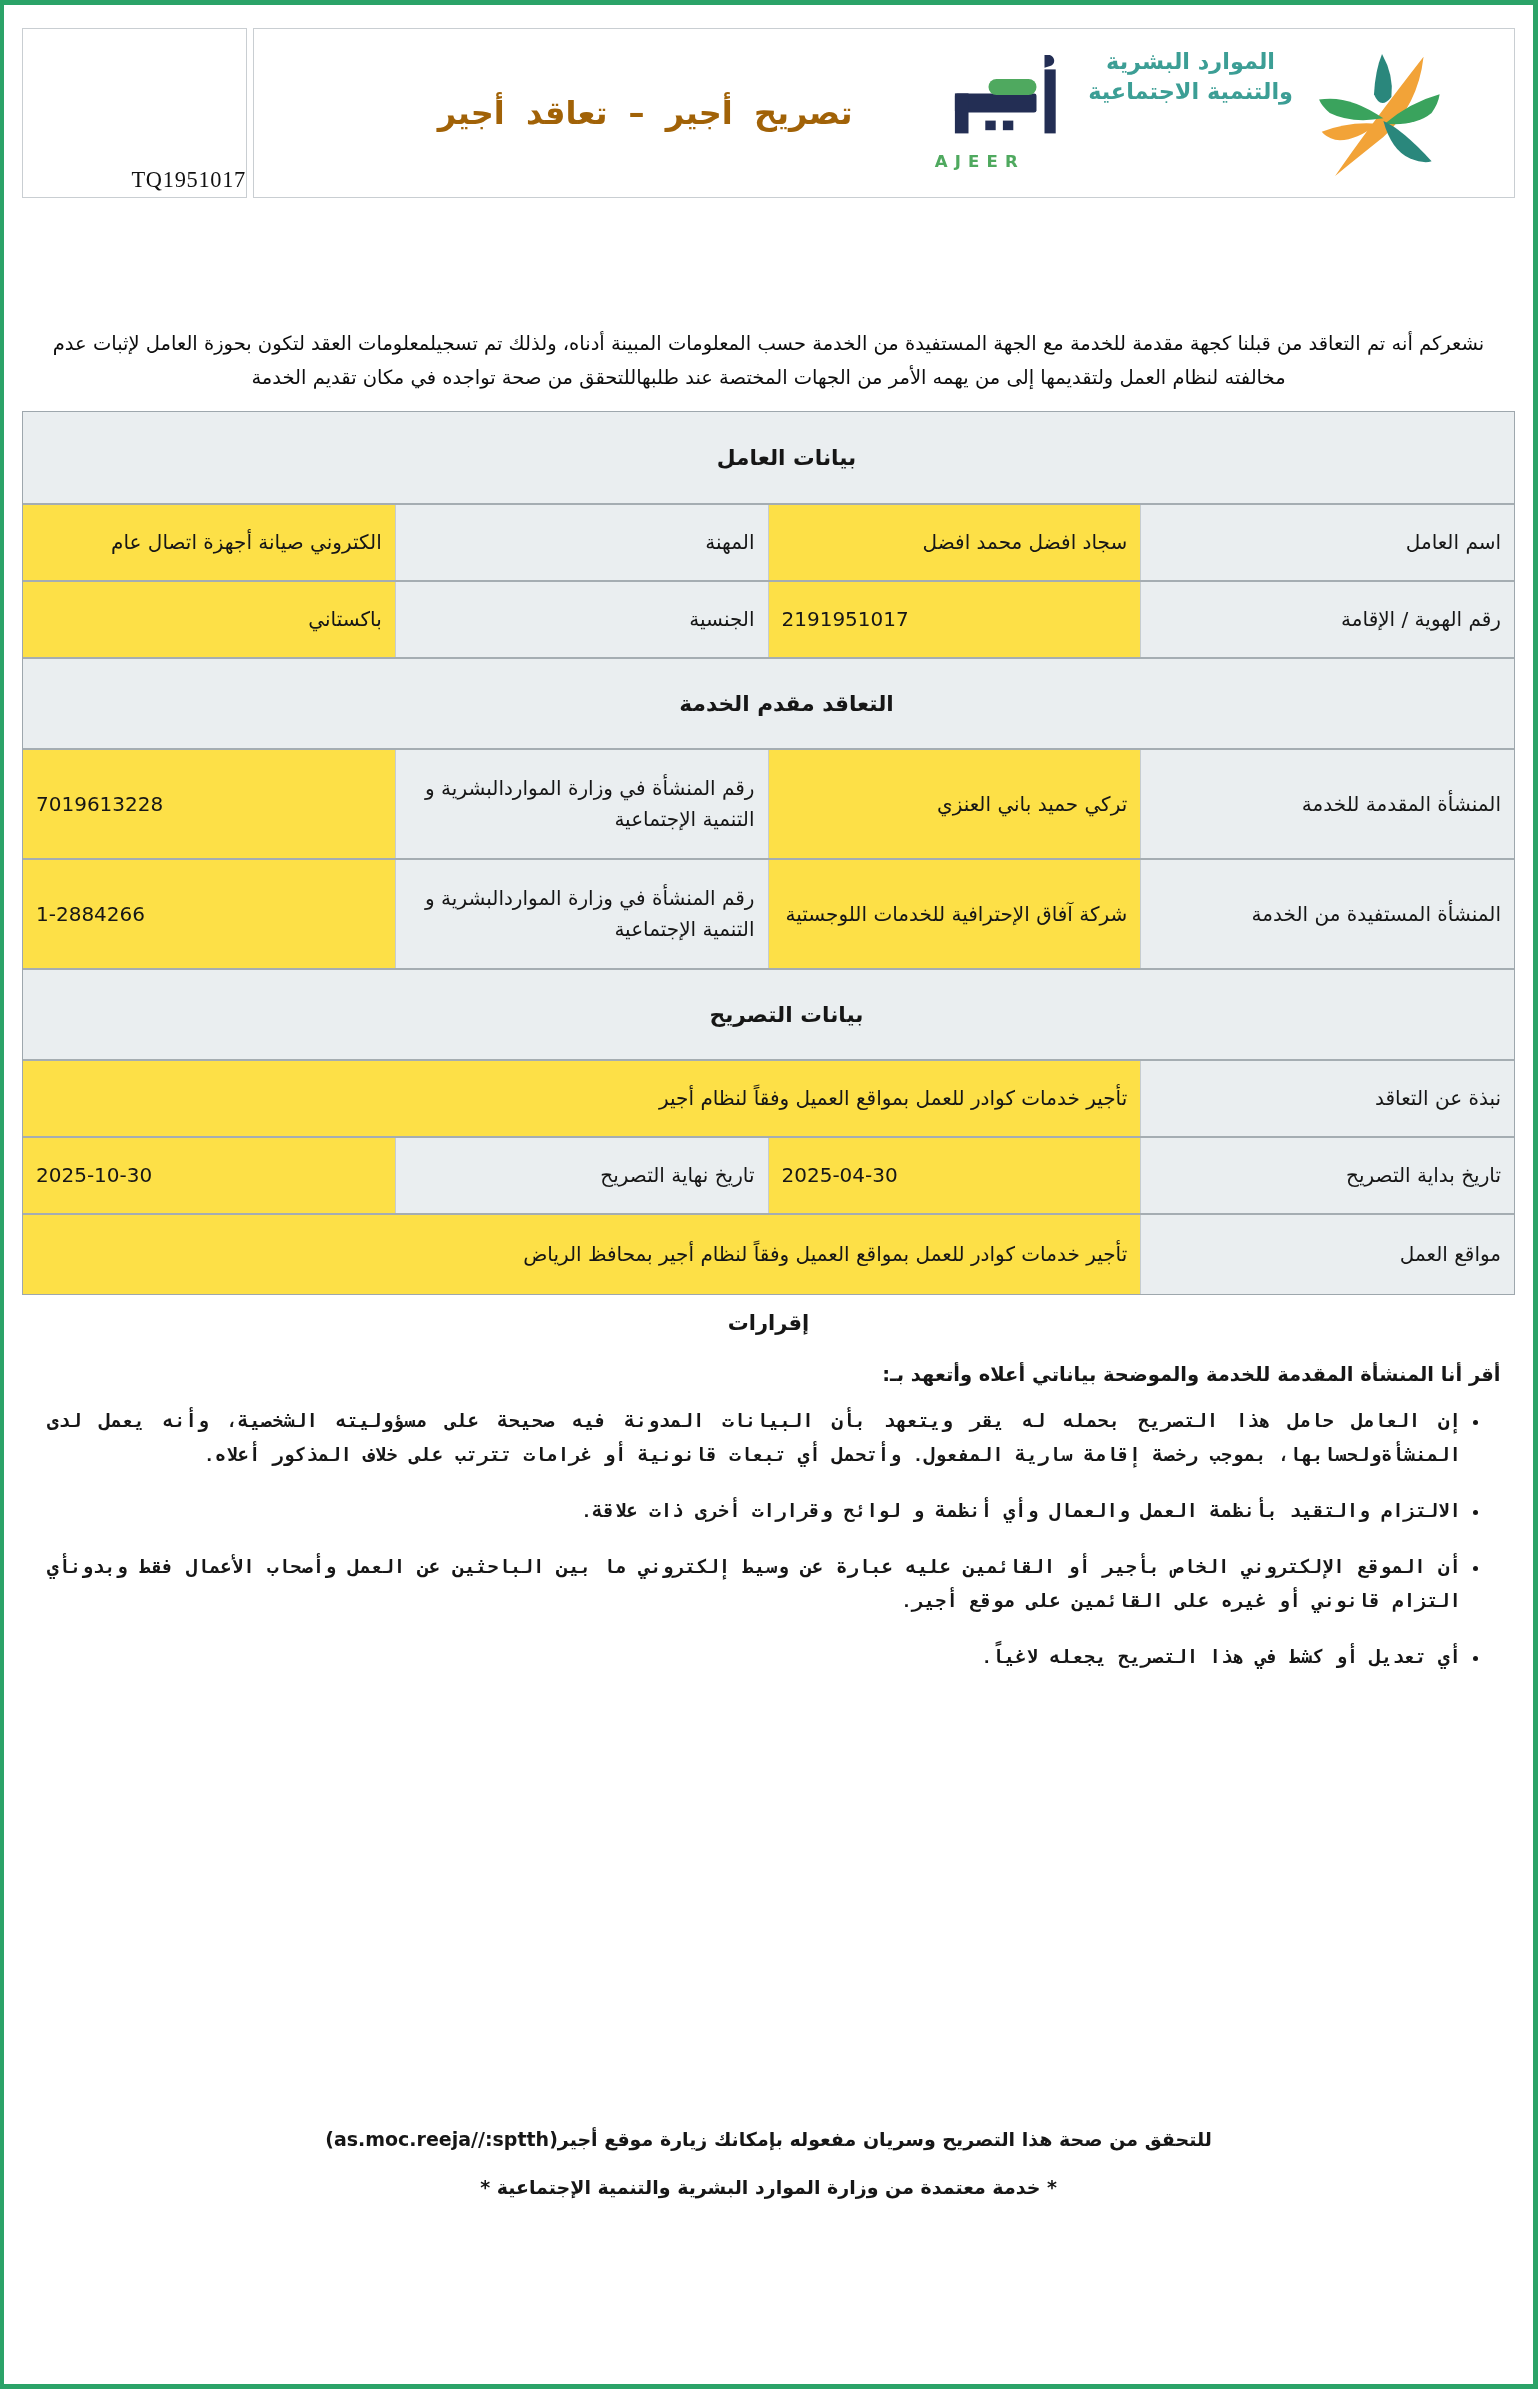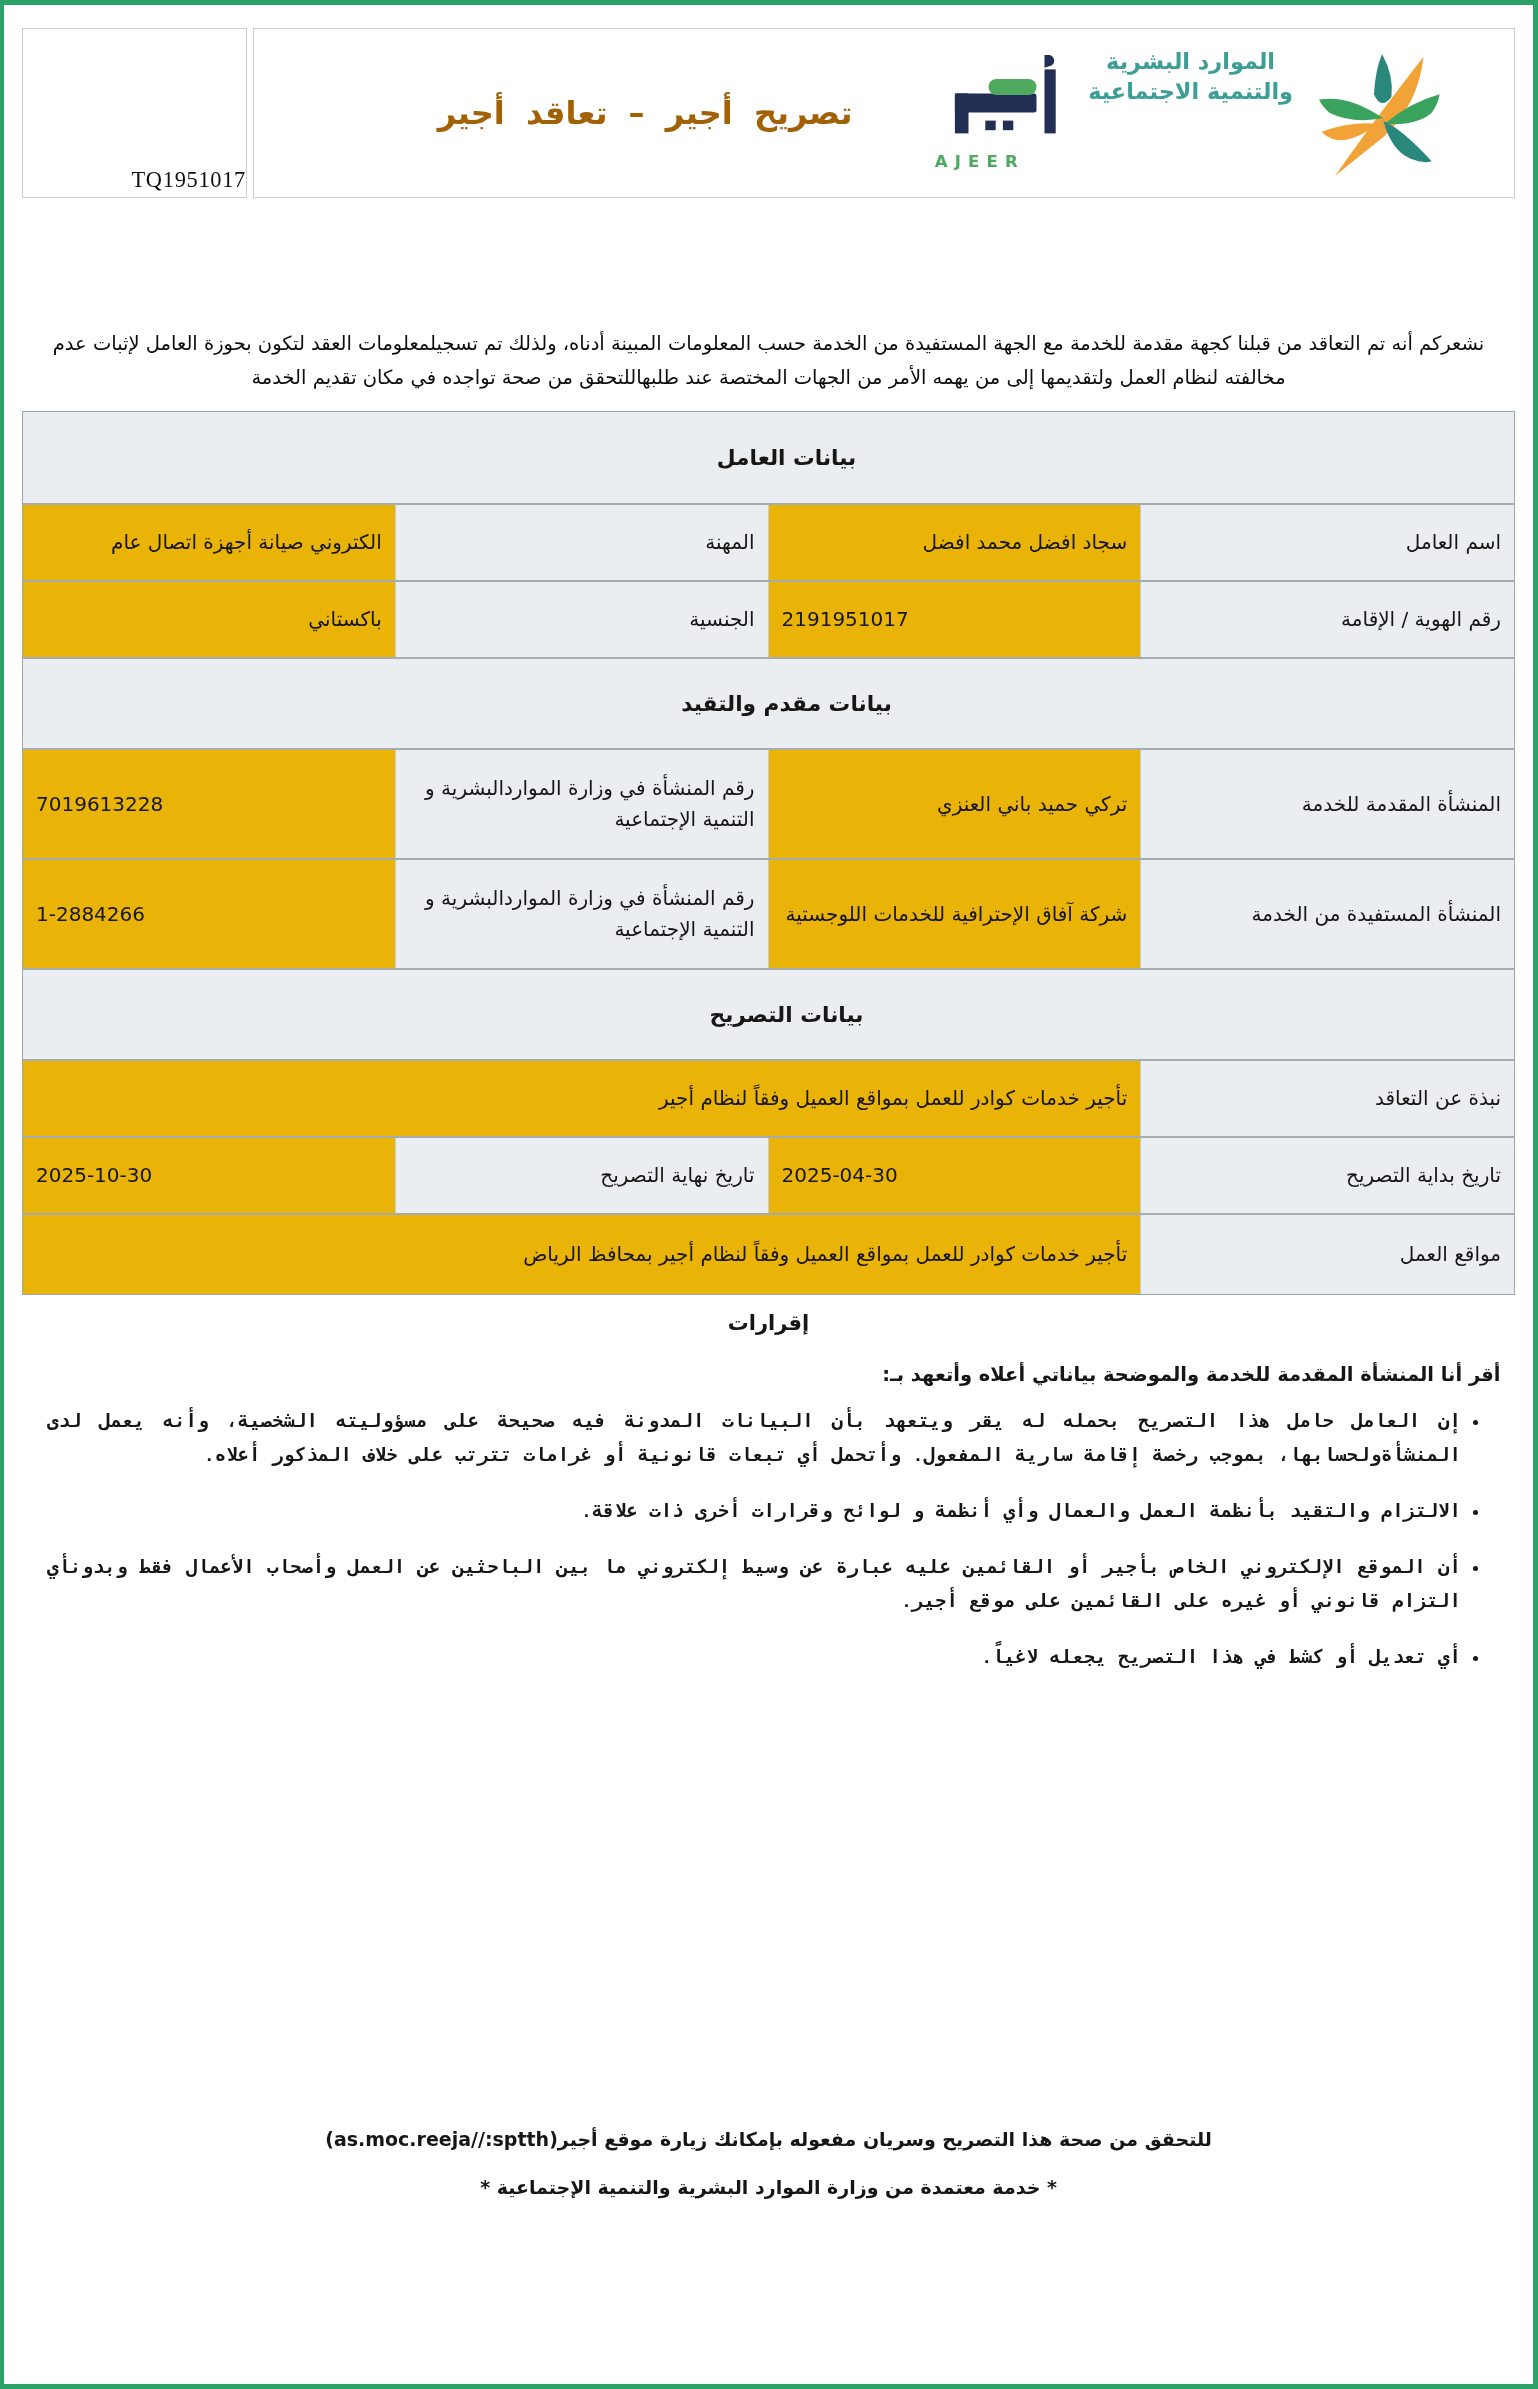--- a/index.html
+++ b/index.html
@@ -114,21 +114,21 @@
     display: flex;
     align-items: center;
     justify-content: flex-start;
     padding: 8.7px 13px;
     font-size: 20px;
     line-height: 1.55;
     text-align: right;
   }
   .c + .c { border-right: 1.4px solid #C6CCD0; }
   .lbl { background: #EAEEF0; }
-  .val { background: #eab308; }
+  .val { background: #fde047; }
   .h106 > .c { min-height: 75px; }
   .h150 > .c { min-height: 108px; }
   .h110 > .c { min-height: 79px; }
   .num { direction: ltr; unicode-bidi: embed; }
 
   
   .decl-title {
     margin-top: 16px;
     text-align: center;
     font-size: 21px;
@@ -224,21 +224,21 @@
       <div class="c lbl">المهنة</div>
       <div class="c val">الكتروني صيانة أجهزة اتصال عام</div>
     </div>
     <div class="trow h106">
       <div class="c lbl">رقم الهوية / الإقامة</div>
       <div class="c val num">2191951017</div>
       <div class="c lbl">الجنسية</div>
       <div class="c val">باكستاني</div>
     </div>
 
-    <div class="sec">بيانات مقدم والتقيد</div>
+    <div class="sec">التعاقد مقدم الخدمة</div>
     <div class="trow h150">
       <div class="c lbl">المنشأة المقدمة للخدمة</div>
       <div class="c val">تركي حميد باني العنزي</div>
       <div class="c lbl">رقم المنشأة في وزارة المواردالبشرية و التنمية الإجتماعية</div>
       <div class="c val num">7019613228</div>
     </div>
 
     <div class="trow h150">
       <div class="c lbl">المنشأة المستفيدة من الخدمة</div>
       <div class="c val">شركة آفاق الإحترافية للخدمات اللوجستية</div>

